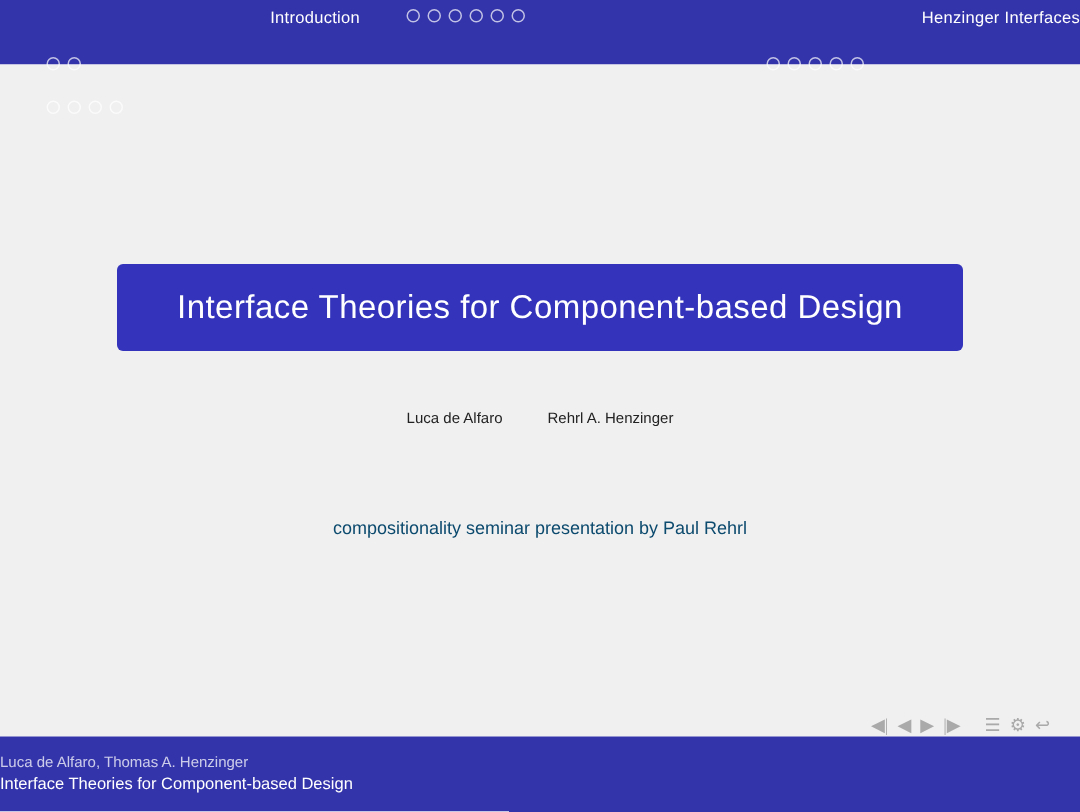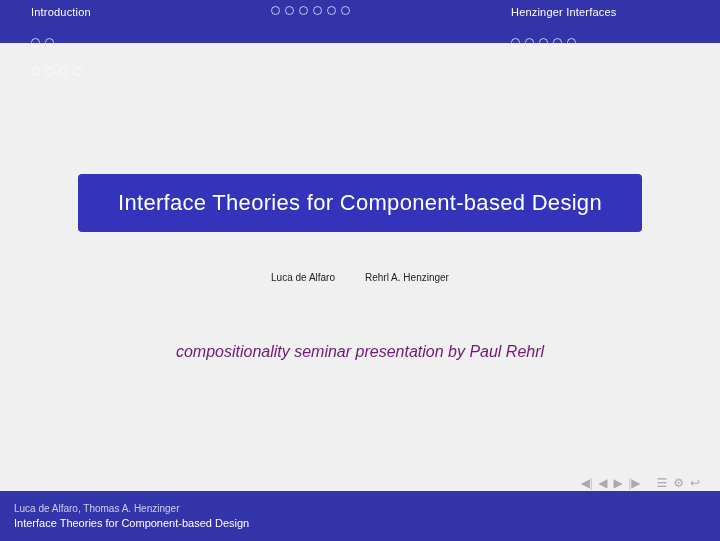--- a/index.html
+++ b/index.html
@@ -21,20 +21,21 @@
       align-items: flex-start;
       padding-top: 6px;
     }
 
     .nav-section {
       flex: 1;
       display: flex;
       flex-direction: column;
       padding-left: 31px;
       gap: 20px;
+      text-align: right;
     }
 
     .nav-section-label {
       color: #fff;
       font-size: 11px;
       font-family: sans-serif;
       letter-spacing: 0.2px;
     }
 
     .nav-dots {
@@ -87,24 +88,23 @@
     .authors {
       font-size: 10px;
       color: #222;
       margin-bottom: 60px;
       display: flex;
       gap: 30px;
       font-family: sans-serif;
     }
 
     .subtitle {
-      font-size: 16px;
-      color: #701a75;
-      font-family: sans-serif;
-      font-style: italic;
+      font-size: 12px;
+      color: #0c4a6e;
+      font-family: sans-serif;
     }
 
     
     .slide-controls {
       position: absolute;
       bottom: 50px;
       right: 20px;
       display: flex;
       align-items: center;
       gap: 6px;
@@ -119,21 +119,20 @@
     .bottom-bar {
       position: absolute;
       bottom: 0;
       left: 0;
       width: 100%;
       height: 50px;
       background: #3333aa;
       display: flex;
       flex-direction: column;
       justify-content: center;
-      padding-left: 14px;
     }
 
     .footer-top {
       color: rgba(255,255,255,0.75);
       font-size: 10px;
       font-family: sans-serif;
       margin-bottom: 3px;
     }
 
     .footer-bottom {

